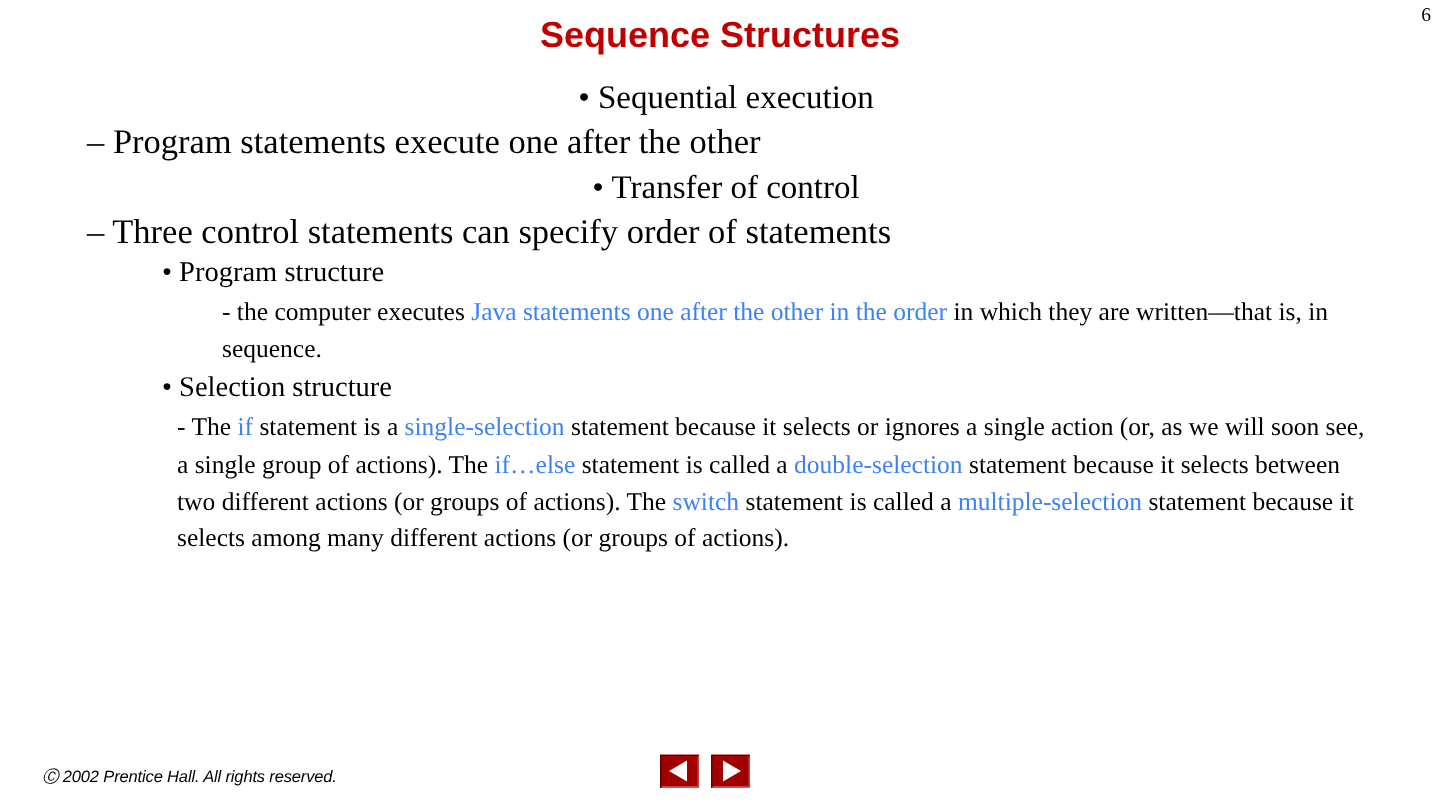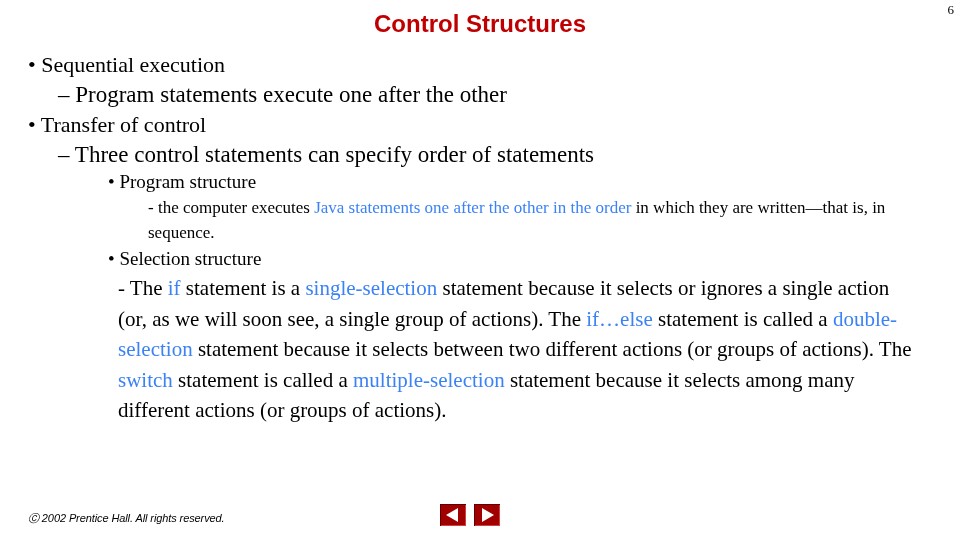--- a/index.html
+++ b/index.html
@@ -29,20 +29,21 @@
     margin-bottom: 14px;
   }
   .content {
     padding: 0 20px 0 28px;
   }
   .l1 {
     font-size: 22px;
     margin: 4px 0 4px 0;
     padding-left: 18px;
     text-indent: -18px;
+    text-align: center;
   }
   .l1::before { content: "•  "; }
   .l2 {
     font-size: 23px;
     margin: 3px 0 3px 30px;
     padding-left: 18px;
     text-indent: -18px;
   }
   .l2::before { content: "–  "; }
   .l3 {
@@ -51,21 +52,21 @@
     padding-left: 16px;
     text-indent: -16px;
   }
   .l3::before { content: "•  "; }
   .l4a {
     font-size: 17px;
     margin: 2px 0 2px 120px;
     line-height: 1.45;
   }
   .l4b {
-    font-size: 21px;
+    font-size: 17px;
     margin: 2px 0 2px 90px;
     line-height: 1.45;
     max-width: 800px;
   }
   .red { color: #3b82f6; }
   .footer {
     position: absolute;
     left: 28px;
     bottom: 14px;
     width: 904px;
@@ -108,21 +109,21 @@
     border-top: 7px solid transparent;
     border-bottom: 7px solid transparent;
     border-left: 12px solid #ffffff;
   }
 </style>
 </head>
 <body>
 
 <div class="page-number">6</div>
 
-<div class="slide-title">Control Structures</div>
+<div class="slide-title">Sequence Structures</div>
 
 <div class="content">
 
   <div class="l1">Sequential execution</div>
   <div class="l2">Program statements execute one after the other</div>
 
   <div class="l1">Transfer of control</div>
   <div class="l2">Three control statements can specify order of statements</div>
 
   <div class="l3">Program structure</div>

